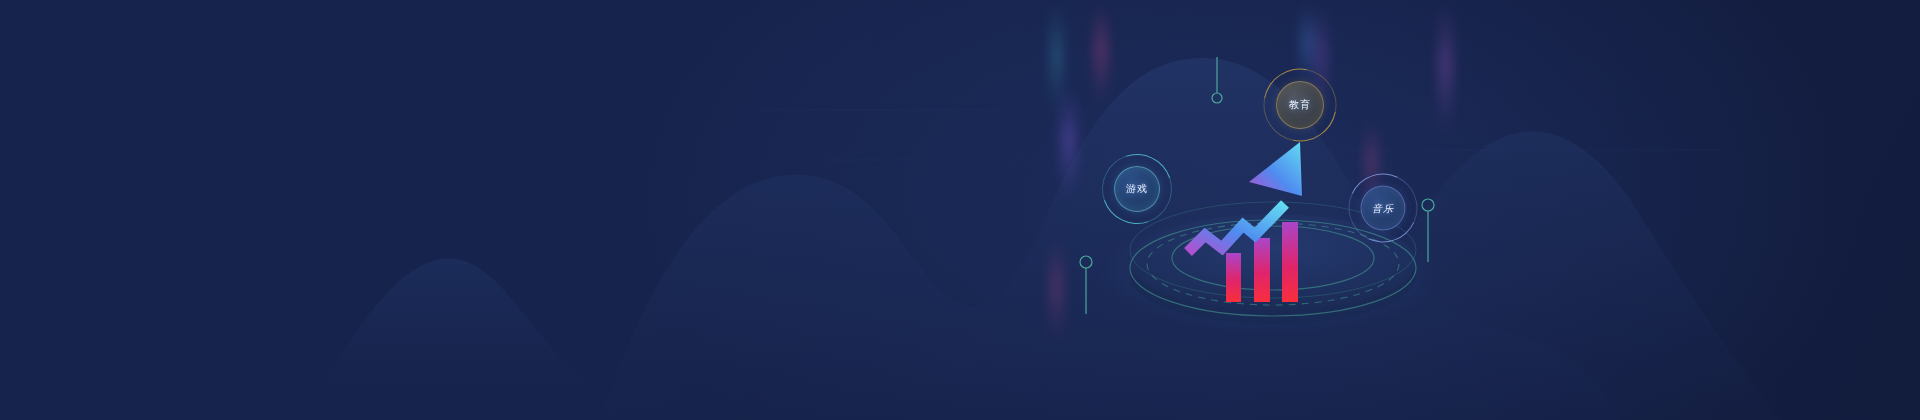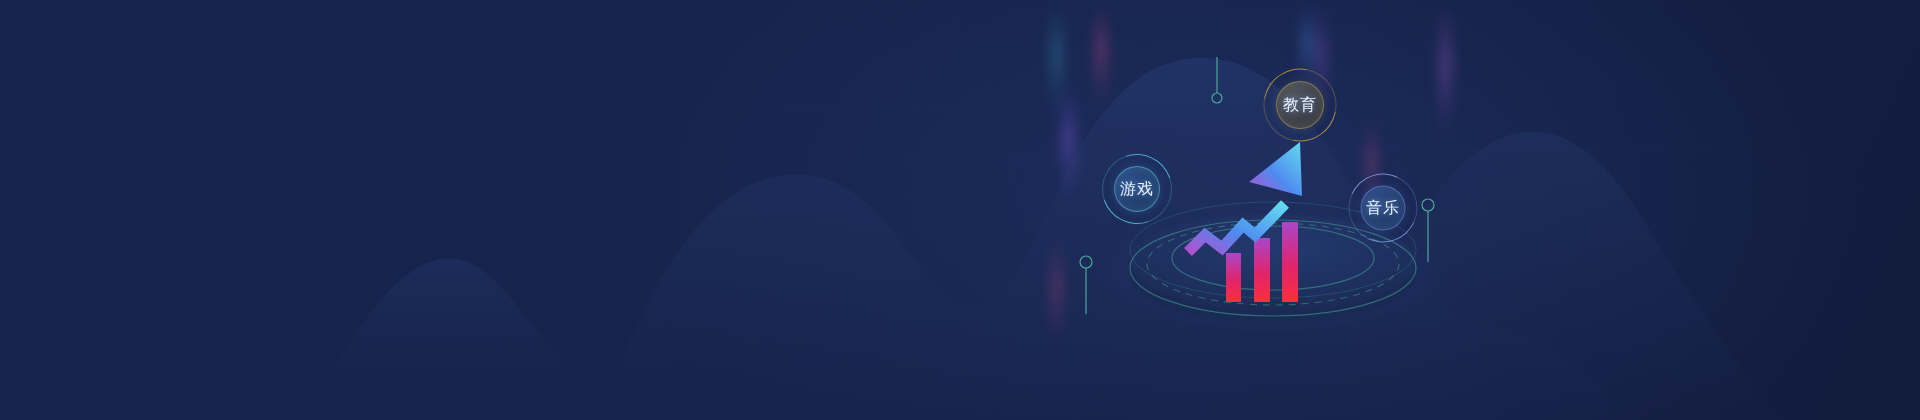--- a/index.html
+++ b/index.html
@@ -19,21 +19,21 @@
   
   .beam{position:absolute;border-radius:50%;filter:blur(7px);opacity:.55;}
 
   
   .badge{position:absolute;width:0;height:0;}
   .badge .ring{position:absolute;left:50%;top:50%;transform:translate(-50%,-50%);
                border-radius:50%;box-sizing:border-box;}
   .badge .disc{position:absolute;left:50%;top:50%;transform:translate(-50%,-50%);
                border-radius:50%;display:flex;align-items:center;justify-content:center;
                box-sizing:border-box;}
-  .badge .lbl{font-size:16px;letter-spacing:1px;color:#eaf2ff;white-space:nowrap;
+  .badge .lbl{font-size:10px;letter-spacing:1px;color:#eaf2ff;white-space:nowrap;
               text-shadow:0 0 6px rgba(120,180,255,.55);}
 
   
   #badge-game{left:1137px;top:189px;}
   #badge-game .disc{width:46px;height:46px;
       background:radial-gradient(circle at 36% 30%,#2c4e86 0%,#23406f 55%,#1d3760 100%);
       border:1px solid rgba(120,200,225,.55);
       box-shadow:0 0 10px rgba(70,160,200,.30) inset,0 0 9px rgba(60,150,195,.25);text-align:center;}
   #badge-game .ring{width:70px;height:70px;border:1.6px solid #4fb3c9;
       border-left-color:transparent;border-right-color:transparent;
@@ -53,21 +53,21 @@
       transform:translate(-50%,-50%) rotate(-34deg);opacity:.95;}
   #badge-edu .ring2{width:73px;height:73px;border:1.8px solid #b08f42;
       border-top-color:transparent;border-bottom-color:transparent;
       transform:translate(-50%,-50%) rotate(-34deg);opacity:.38;}
 
   
   #badge-music{left:1383px;top:208px;}
   #badge-music .disc{width:45px;height:45px;
       background:radial-gradient(circle at 36% 30%,#2f4d85 0%,#26406f 55%,#213a66 100%);
       border:1px solid rgba(130,150,220,.5);
-      box-shadow:0 0 10px rgba(80,110,200,.25) inset,0 0 9px rgba(80,110,200,.22);}
+      box-shadow:0 0 10px rgba(80,110,200,.25) inset,0 0 9px rgba(80,110,200,.22);font-style:italic;}
   #badge-music .ring{width:69px;height:69px;border:1.6px solid #7e94d8;
       border-left-color:transparent;border-right-color:transparent;
       transform:translate(-50%,-50%) rotate(-20deg);opacity:.9;}
   #badge-music .ring2{width:69px;height:69px;border:1.6px solid #7e94d8;
       border-top-color:transparent;border-bottom-color:transparent;
       transform:translate(-50%,-50%) rotate(-20deg);opacity:.33;}
 
   
   #chart{position:absolute;left:0;top:0;width:1920px;height:420px;}
 </style>

